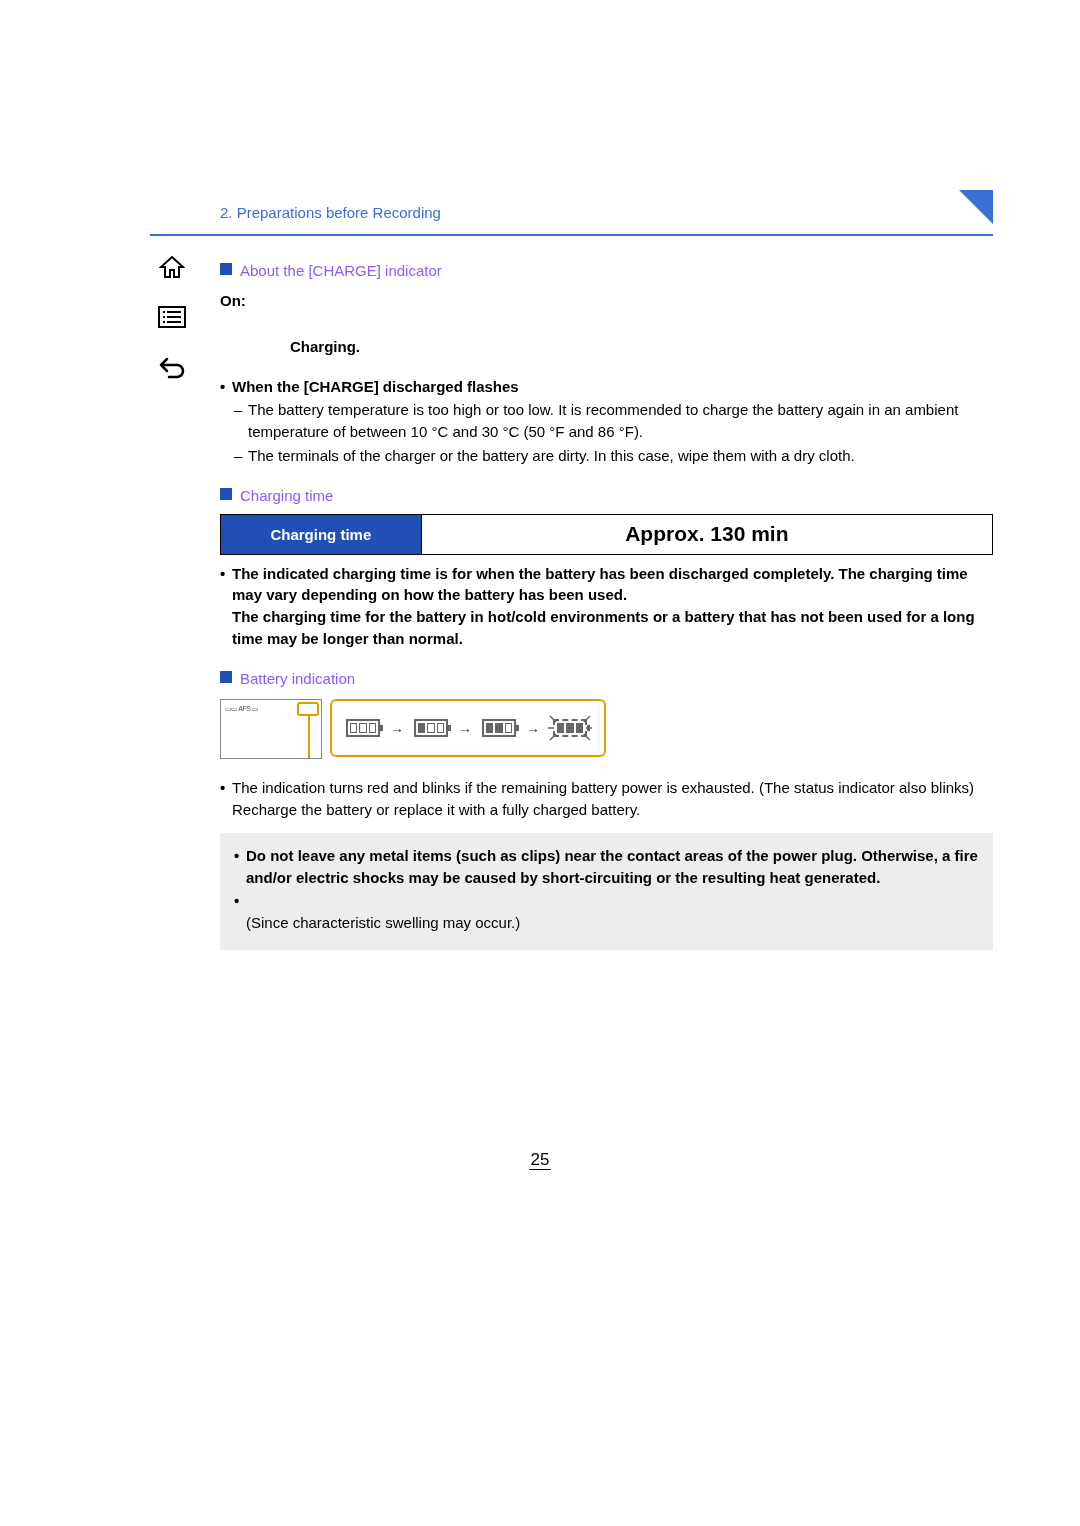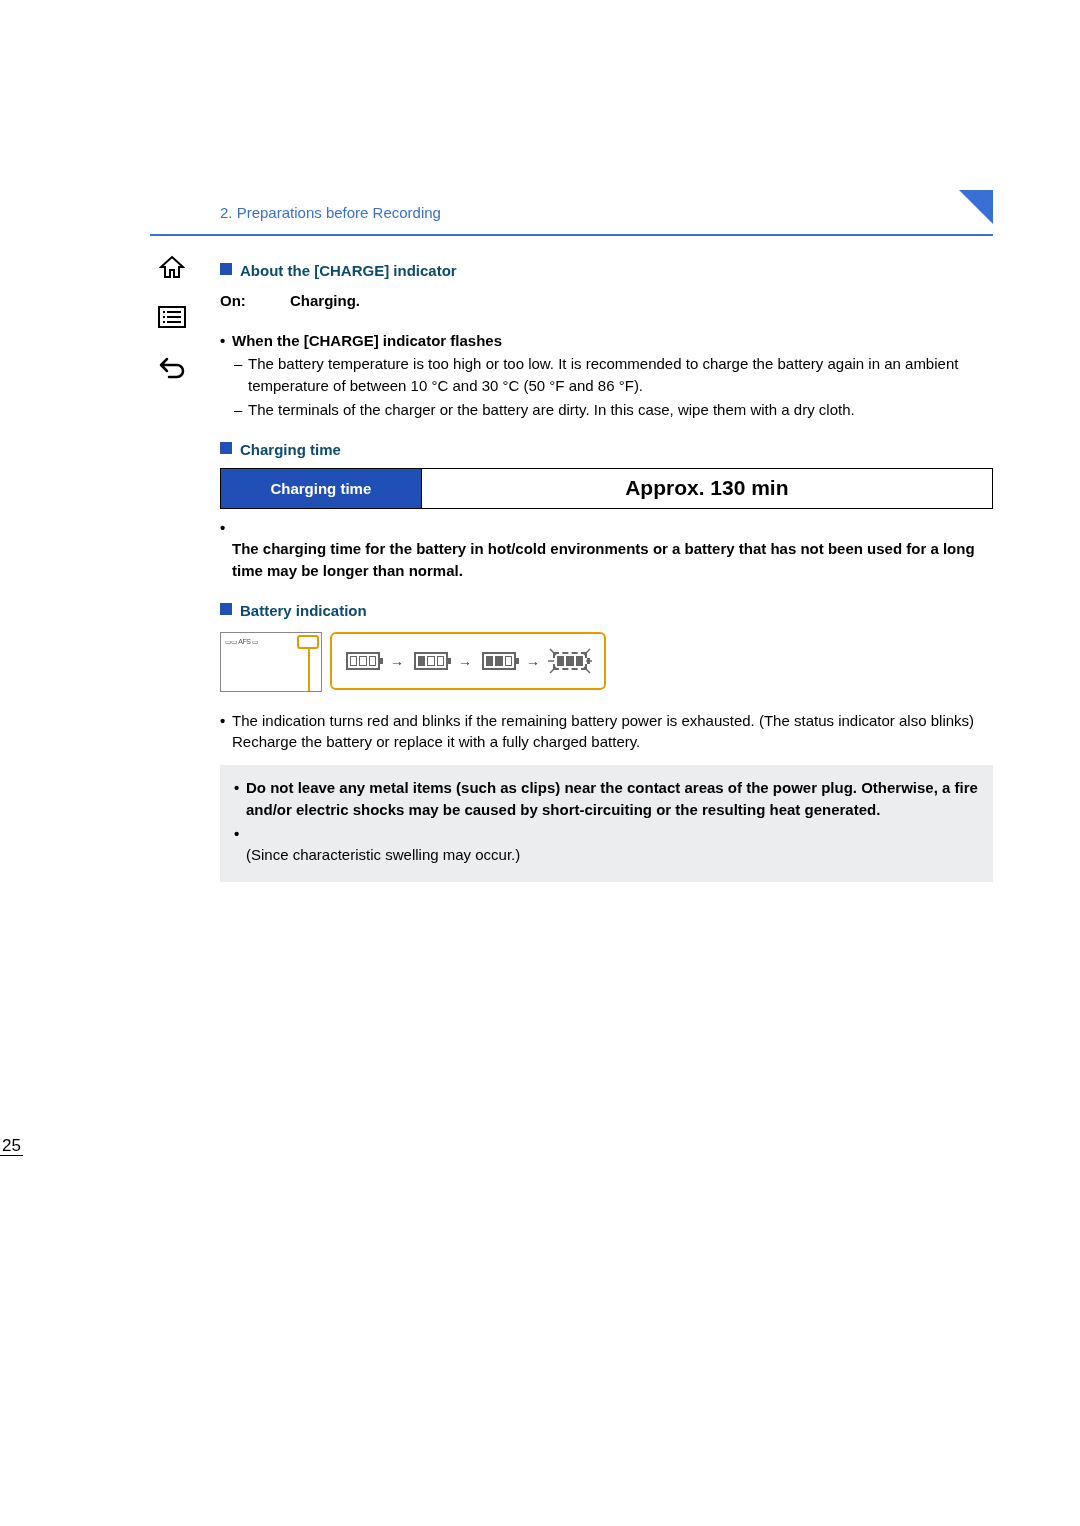--- a/index.html
+++ b/index.html
@@ -67,35 +67,36 @@
   }
   .sq-heading .sq {
     width: 12px;
     height: 12px;
     background: #204fb5;
     margin-right: 8px;
     margin-top: 3px;
     flex: 0 0 auto;
   }
   .sq-heading .txt {
-    font-weight: bold;
-    color: #0c4a6e;
+    font-weight: normal;
+    color: #8b5cf6;
   }
   .def-row {
     display: flex;
     margin-bottom: 6px;
   }
   .def-row .lbl {
     width: 70px;
     font-weight: bold;
     flex: 0 0 auto;
   }
   .def-row .val {
     font-weight: bold;
     flex: 1 1 auto;
+    margin-top: 46px;
   }
   .bullet-block {
     margin-top: 18px;
   }
   .bullet {
     display: flex;
     margin-bottom: 2px;
   }
   .bullet .dot {
     flex: 0 0 auto;
@@ -228,23 +229,24 @@
     inset:-4px;
     pointer-events:none;
   }
   .note-box {
     background: #ecedef;
     padding: 12px 14px 14px 14px;
     margin-top: 12px;
   }
   .pgnum {
     position: absolute;
-    bottom: 370px;
+    bottom: 356px;
     left: 0;
     right: 0;
+    text-align: center;
     font-size: 17px;
   }
   .pgnum span {
     border-bottom: 1px solid #000;
     padding: 0 2px;
   }
   .bold { font-weight: bold; }
 </style>
 </head>
 <body>
@@ -288,21 +290,21 @@
     </div>
 
     <div class="def-row">
       <div class="lbl">On:</div>
       <div class="val">Charging.</div>
     </div>
 
     <div class="bullet-block">
       <div class="bullet">
         <div class="dot">•</div>
-        <div class="btxt bold">When the [CHARGE] indicator flashes</div>
+        <div class="btxt bold">When the [CHARGE] discharged flashes</div>
       </div>
       <div class="dash">
         <div class="d">–</div>
         <div class="dtxt">The battery temperature is too high or too low. It is recommended to charge the battery again in an ambient temperature of between 10 °C and 30 °C (50 °F and 86 °F).</div>
       </div>
       <div class="dash">
         <div class="d">–</div>
         <div class="dtxt">The terminals of the charger or the battery are dirty. In this case, wipe them with a dry cloth.</div>
       </div>
     </div>
@@ -317,21 +319,21 @@
           <tr>
         <th>Charging time</th>
         <td>Approx. 130 min</td>
       </tr>
     </tbody>
       </table>
 
     <div class="bullet">
       <div class="dot">•</div>
       <div class="btxt bold">
-        <br>
+        <span>The indicated charging time is for when the battery has been discharged completely. The charging time may vary depending on how the battery has been used.</span><br>
         <span>The charging time for the battery in hot/cold environments or a battery that has not been used for a long time may be longer than normal.</span>
       </div>
     </div>
 
     <div class="sq-heading" style="margin-top:18px;">
       <div class="sq"></div>
       <div class="txt">Battery indication</div>
     </div>
 
     <div class="bat-illu">

